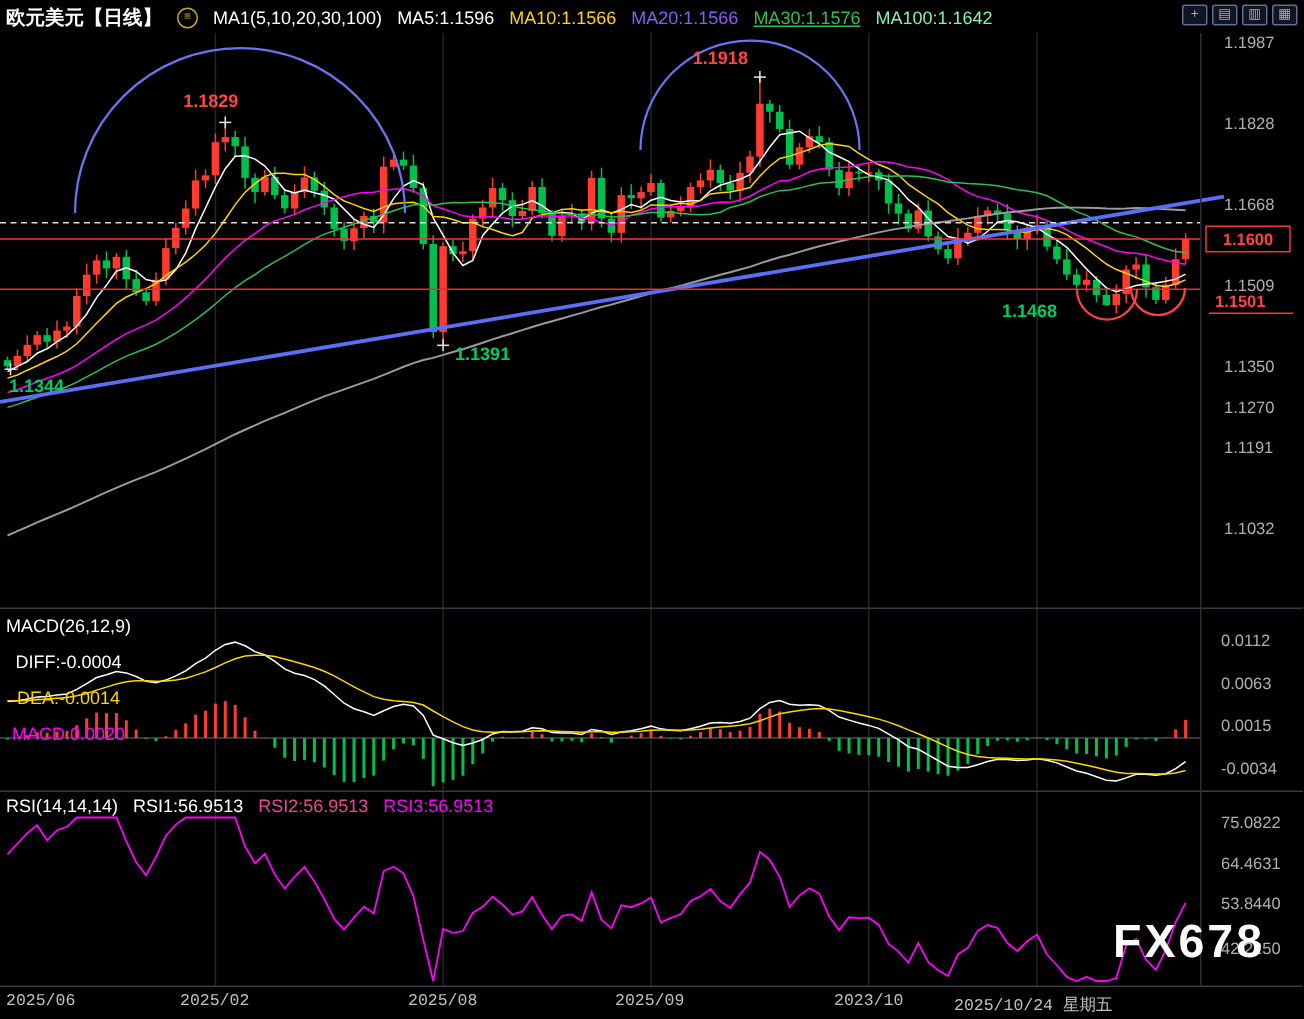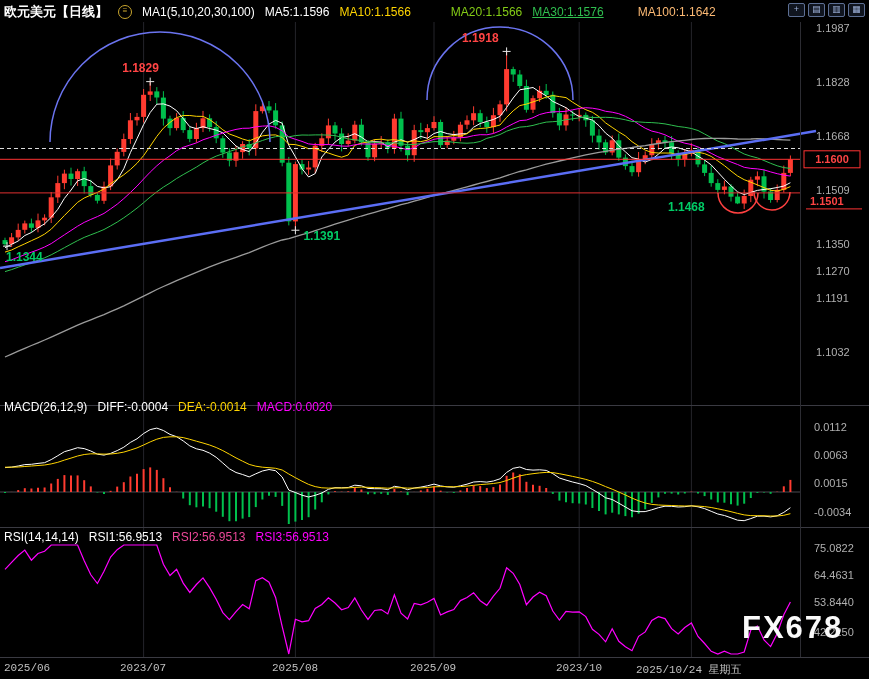--- a/index.html
+++ b/index.html
@@ -9,21 +9,21 @@
   svg text{font-family:"Liberation Sans",sans-serif;}
   .hdr-row{position:absolute;display:flex;align-items:center;gap:10px;font-size:12px;
            color:#ddd;white-space:nowrap;z-index:5;}
   .title-row{left:4px;top:3px;}
   .inst{font-size:13px;font-weight:bold;color:#fff;}
   .menu-dot{display:inline-block;width:12px;height:12px;border:1px solid #c9a62e;border-radius:50%;
             color:#c9a62e;font-size:8px;line-height:10px;text-align:center;cursor:pointer;}
   .win-icons{position:absolute;right:4px;top:3px;display:flex;gap:3px;z-index:6;}
   .win-icon{width:15px;height:12px;border:1px solid #5d6f93;border-radius:2px;background:#10151f;
             color:#9db1d8;font-size:9px;line-height:11px;text-align:center;cursor:pointer;}
-  .macd-row{left:4px;top:400px;}
+  .macd-row{left:4px;top:410px;flex-direction:column;}
   .rsi-row{left:4px;top:530px;}
   .t-label{position:absolute;top:662px;font-size:11px;color:#c0c0c0;z-index:5;font-family:Liberation Mono, monospace;}
   .watermark{position:absolute;left:742px;top:610px;font-size:31px;font-weight:bold;
              color:#fafafa;letter-spacing:2px;z-index:7;}
 </style>
 </head>
 <body>
 
 <div id="app">
   <svg id="chart" width="869" height="679" viewBox="0 0 869 679">
@@ -460,23 +460,23 @@
       <text x="814" y="606.3060774" fill="#b0b0b0" font-size="11" text-anchor="start">53.8440</text>
       <text x="814" y="636.0158604" fill="#b0b0b0" font-size="11" text-anchor="start">42.2250</text>
     </svg>
 
   <div class="hdr-row title-row">
     <span class="inst">欧元美元【日线】</span>
     <span class="menu-dot">≡</span>
     <span style="color:#fff">MA1(5,10,20,30,100)</span>
     <span style="color: #ffffff;">MA5:1.1596</span>
     <span style="color: rgb(255, 212, 0);">MA10:1.1566</span>
-    <span style="color: #84cc16; margin-left: 30px;">MA20:1.1566</span>
+    <span style="color: #8b5cf6;">MA20:1.1566</span>
     <span style="color: rgb(47, 191, 79); text-decoration: underline;">MA30:1.1576</span>
-    <span style="color: #fdba74; margin-left: 24px;">MA100:1.1642</span>
+    <span style="color: #86efac;">MA100:1.1642</span>
   </div>
 
   <div class="win-icons">
     <span class="win-icon">+</span>
     <span class="win-icon">▤</span>
     <span class="win-icon">▥</span>
     <span class="win-icon">▦</span>
   </div>
 
   <div class="hdr-row macd-row">
@@ -487,20 +487,20 @@
   </div>
 
   <div class="hdr-row rsi-row">
     <span style="color:#fff">RSI(14,14,14)</span>
     <span style="color: rgb(255, 255, 255);">RSI1:56.9513</span>
     <span style="color: #ec4899; text-align: right;">RSI2:56.9513</span>
     <span style="color: rgb(255, 0, 255);">RSI3:56.9513</span>
   </div>
 
   <div class="t-label" style="left:4px">2025/06</div>
-  <div class="t-label" style="left:120px">2023/07</div>
+  <div class="t-label" style="left:120px">2025/02</div>
   <div class="t-label" style="left:272px">2025/08</div>
   <div class="t-label" style="left:410px">2025/09</div>
   <div class="t-label" style="left:556px">2023/10</div>
   <div class="t-label" style="left:636px">2025/10/24 星期五</div>
 
   <div class="watermark">FX678</div>
 </div>
 
 </body></html>

